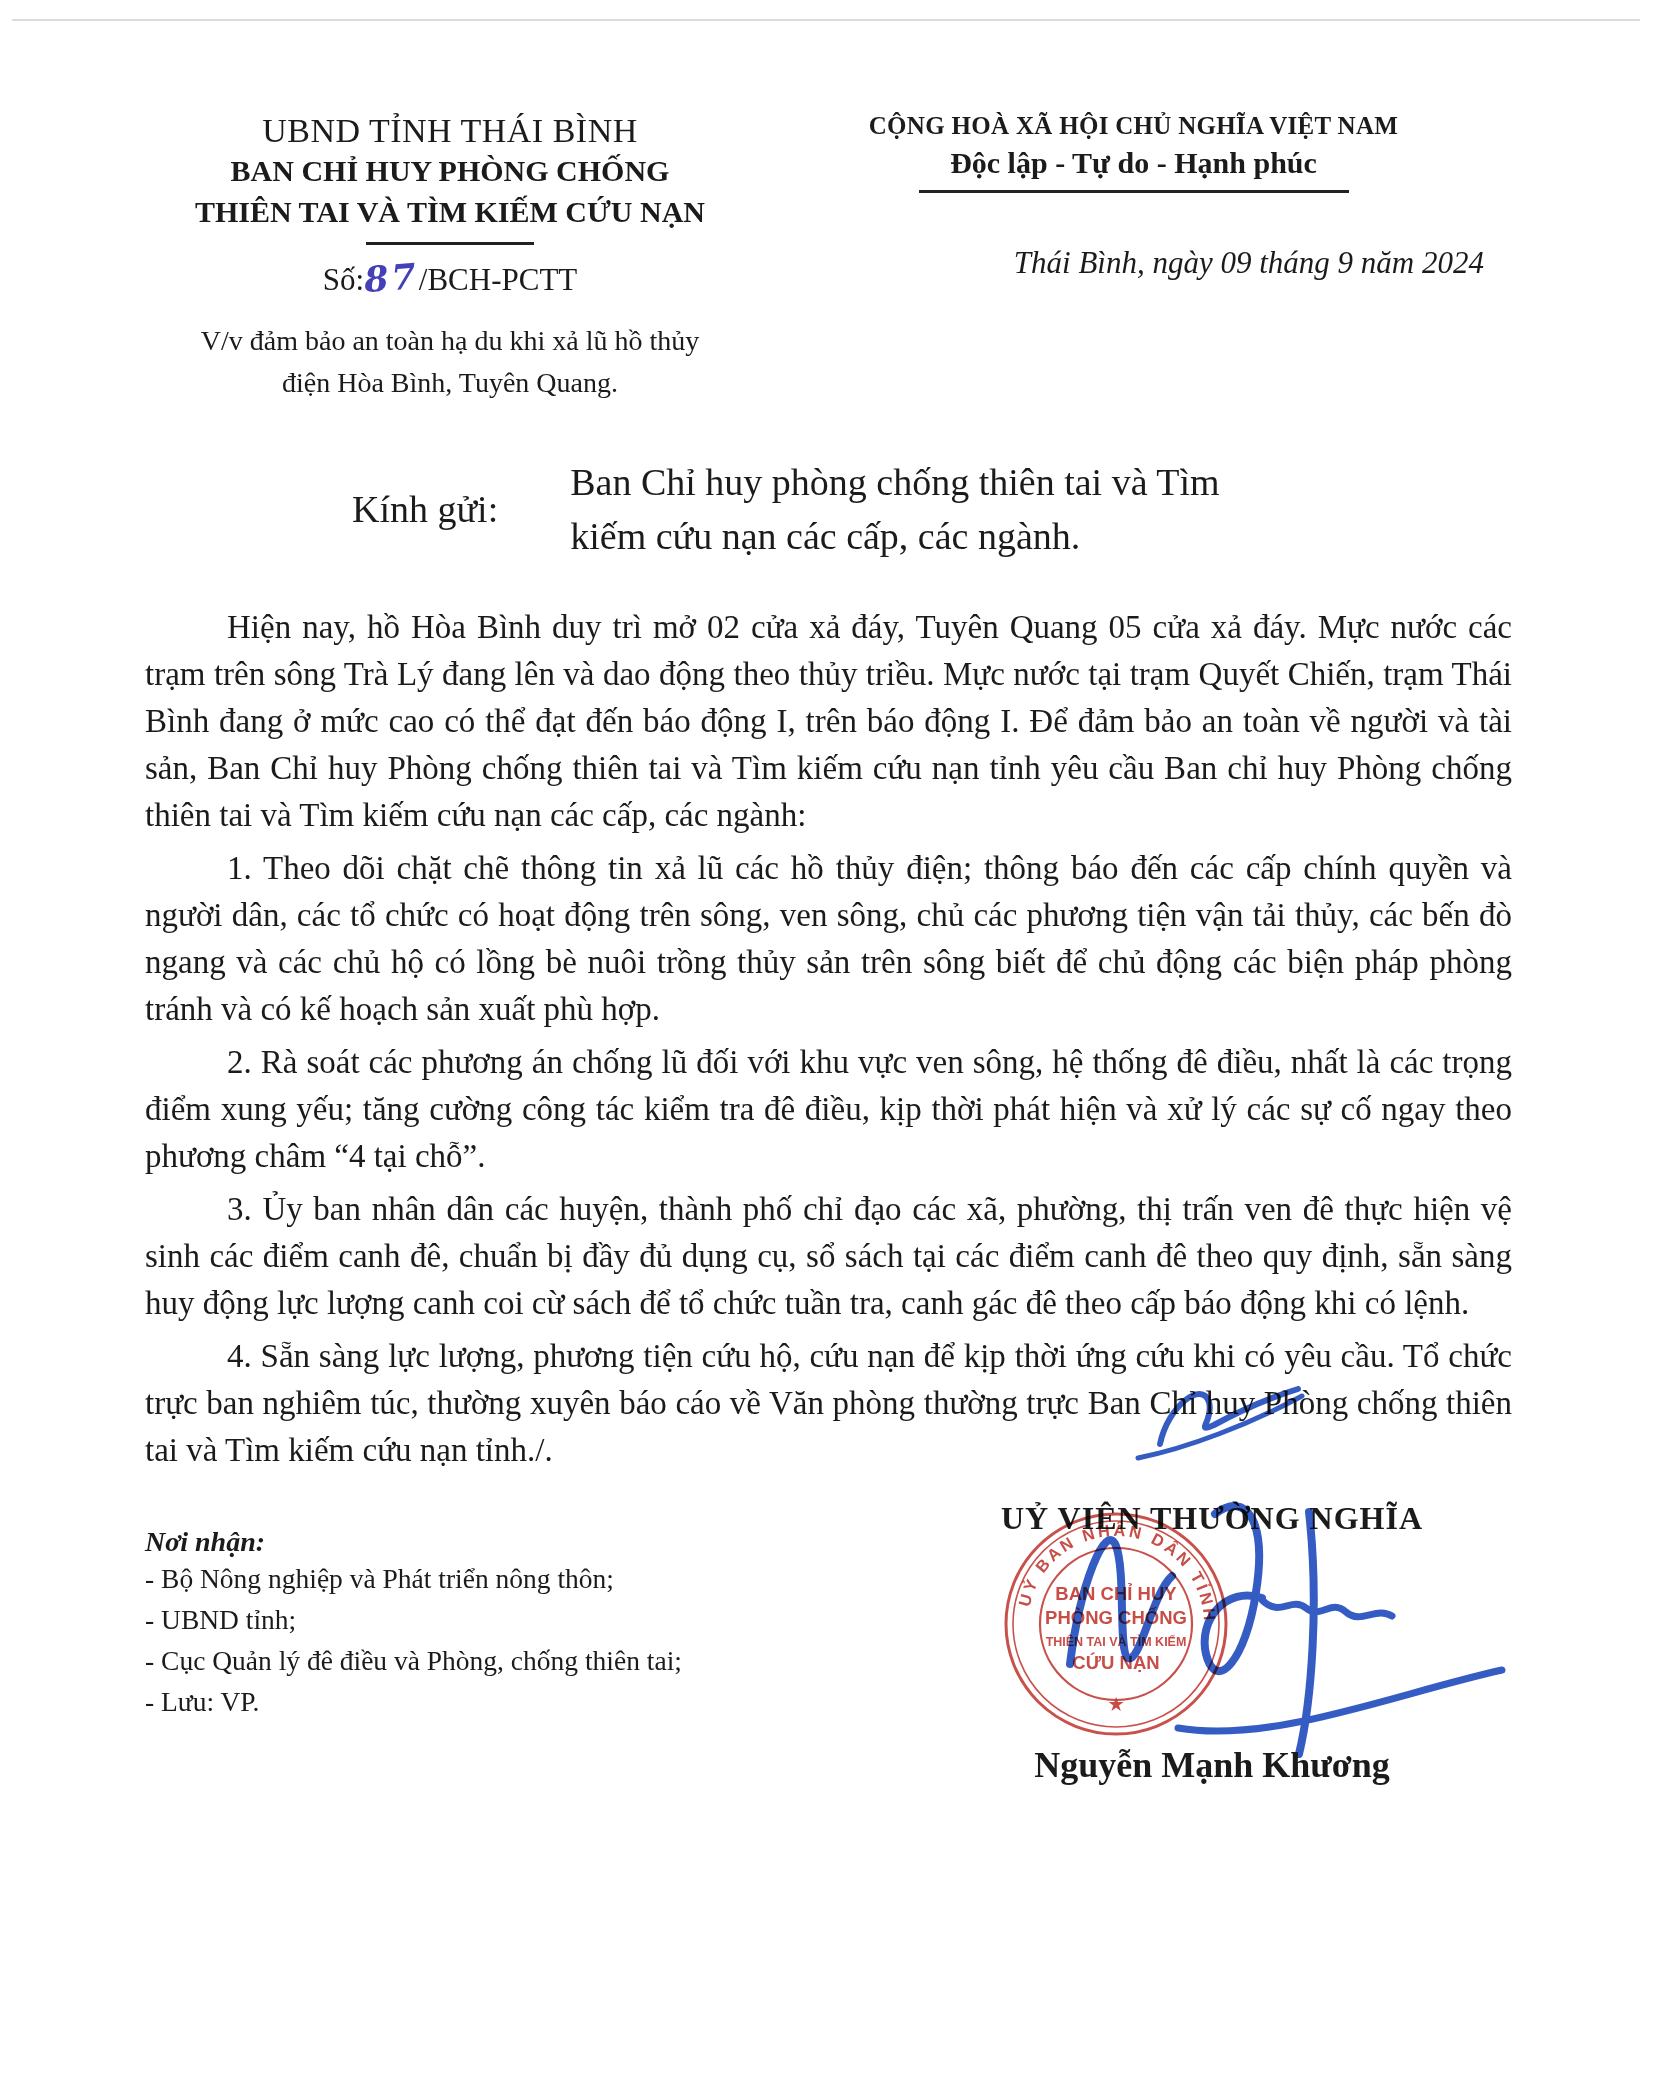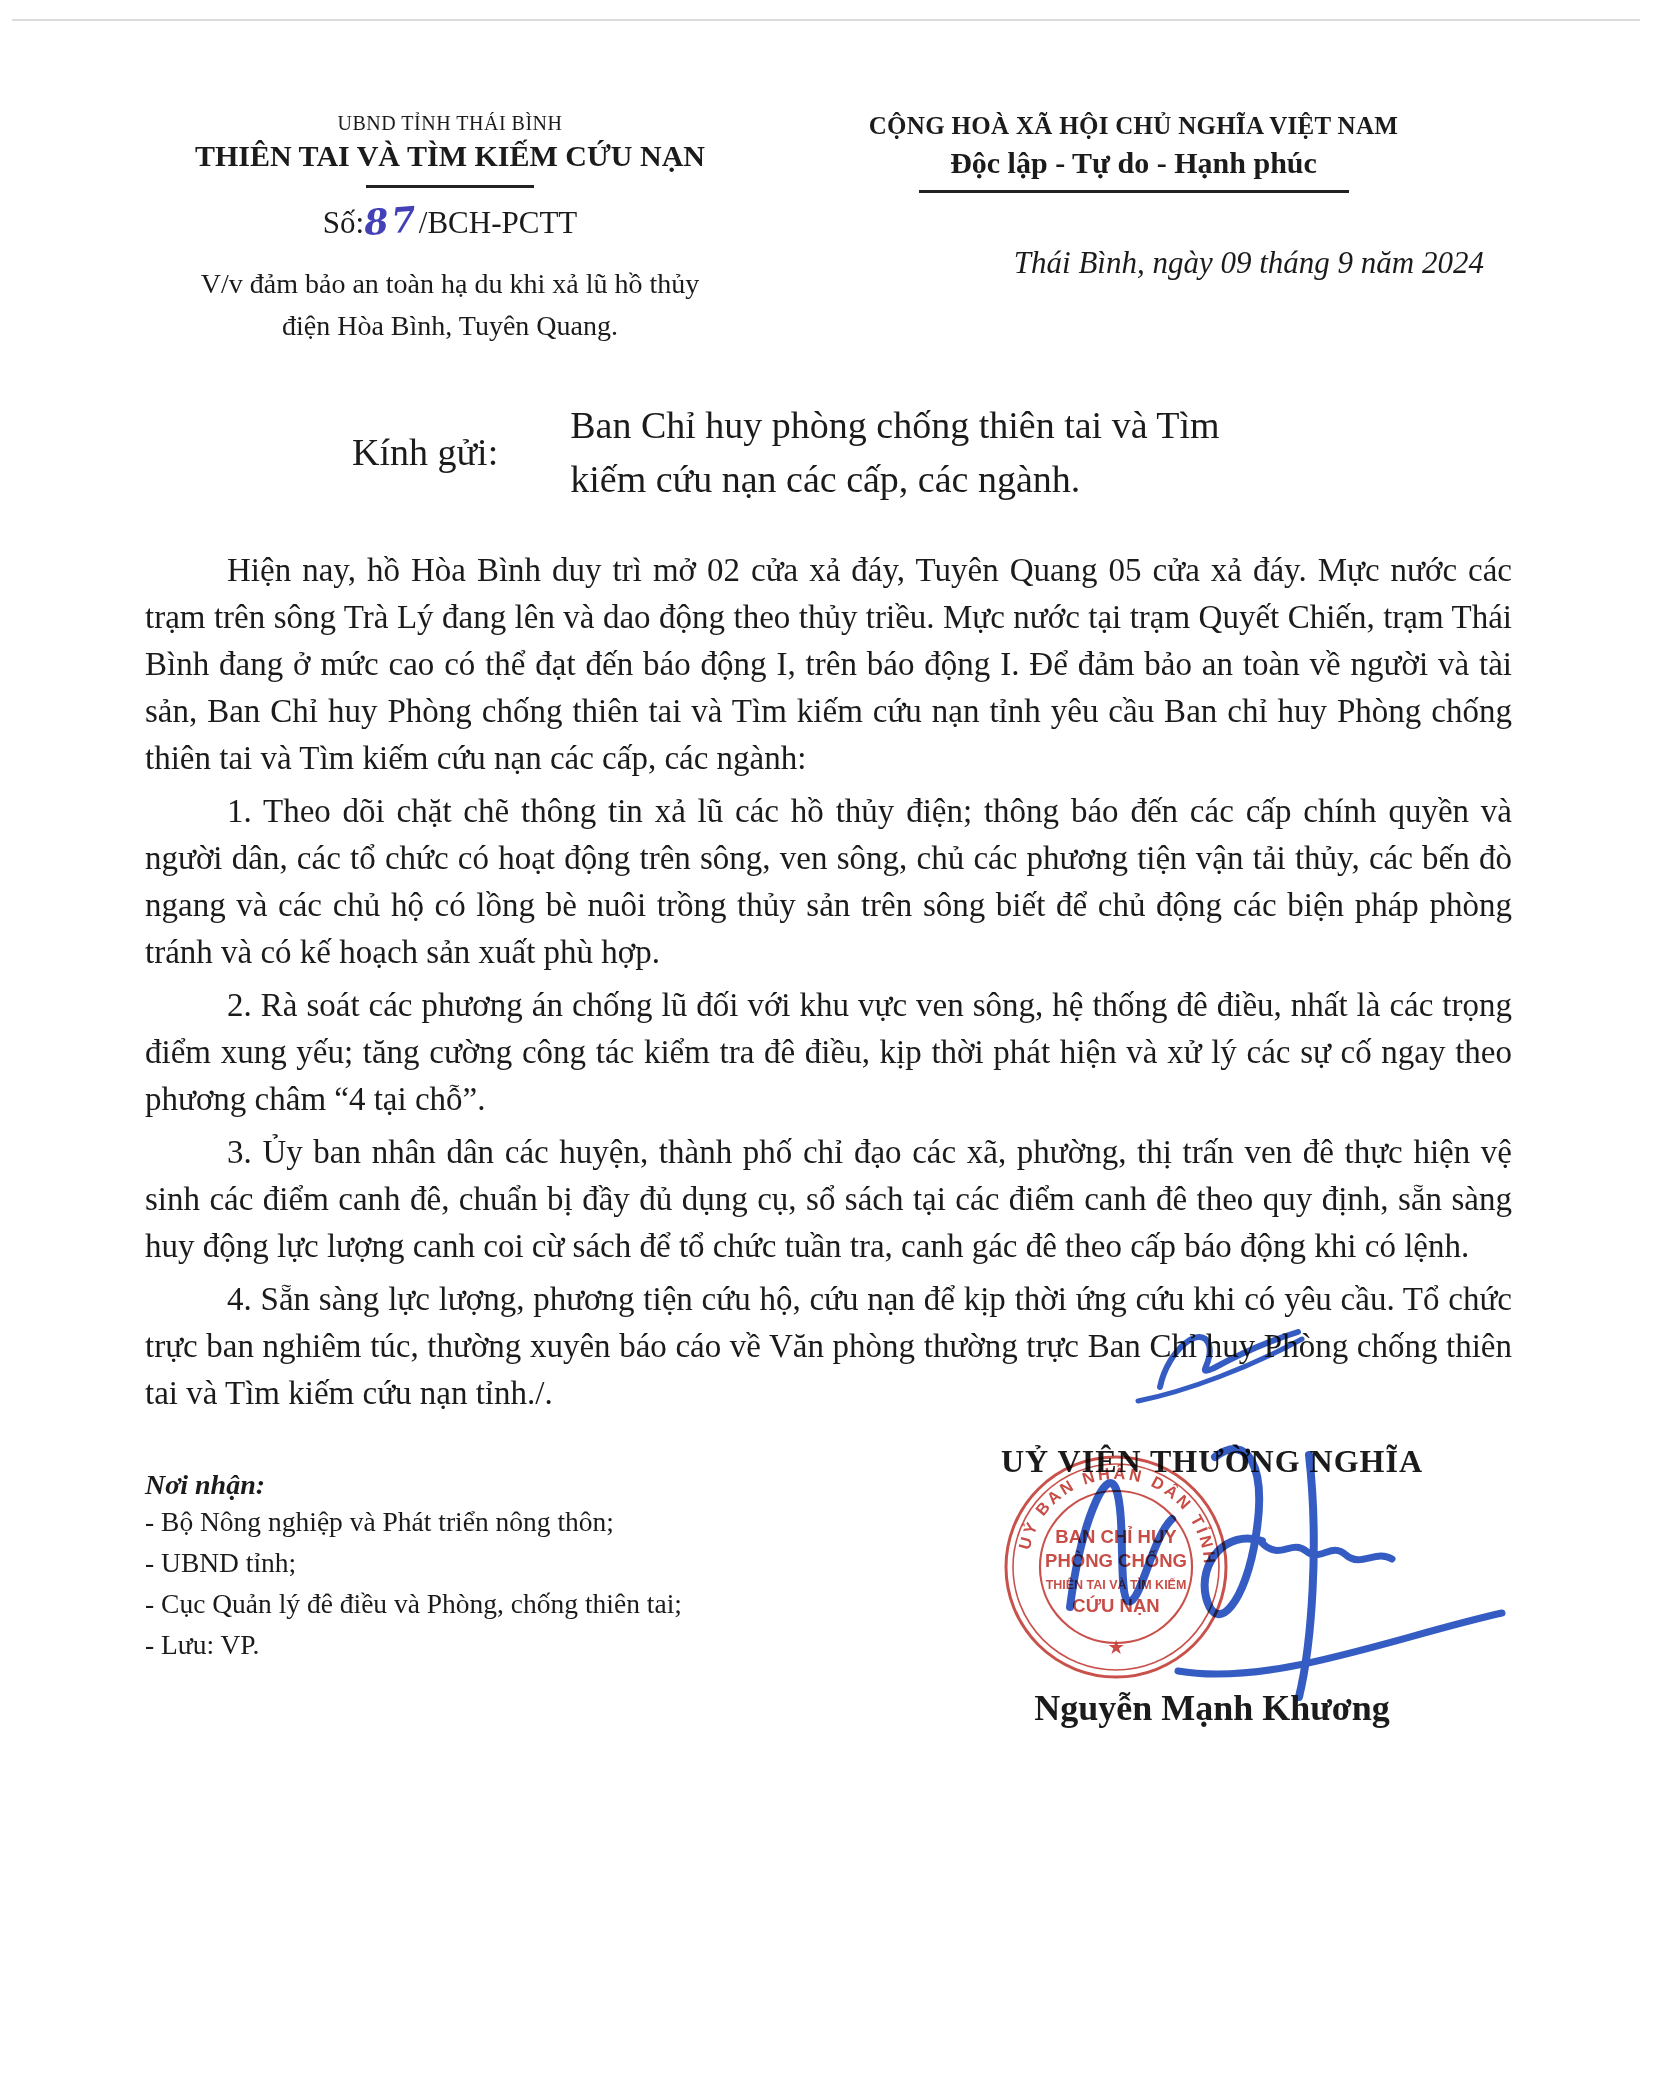--- a/index.html
+++ b/index.html
@@ -10,21 +10,21 @@
     overflow:hidden;
     font-family:"Liberation Serif","DejaVu Serif",serif;
     color:#1b1b1b;
   }
   .scan-line{position:absolute;top:19px;left:12px;right:14px;height:2px;background:#dcdcdc;}
   .content{padding:112px 142px 0 145px;}
   
   .hdr{display:flex;align-items:flex-start;}
   .hdr-left{width:610px;text-align:center;}
   .hdr-right{flex:1;text-align:center;}
-  .org-parent{font-size:20px;letter-spacing:.5px;}
+  .org-parent{font-size:34px;letter-spacing:.5px;}
   .org-name{font-size:30px;font-weight:bold;line-height:1.38;}
   .org-rule{width:168px;height:3px;background:#222;margin:9px auto 12px;}
   .doc-no{font-size:31px;}
   .hand-num{
     color:#4340b8;font-style:italic;font-weight:bold;font-size:35px;
     display:inline-block;transform:rotate(-4deg);letter-spacing:3px;
     font-family:"DejaVu Serif",serif;
   }
   .subject{font-size:28px;line-height:1.5;margin-top:22px;padding:0 40px;}
   .motto-1{font-size:25px;font-weight:bold;letter-spacing:.3px;}
@@ -59,20 +59,21 @@
 <body>
 
 <div class="page">
   <div class="scan-line"></div>
 
   <div class="content">
 
     <div class="hdr">
       <div class="hdr-left">
         <div class="org-parent">UBND TỈNH THÁI BÌNH</div>
+        <div class="org-name">BAN CHỈ HUY PHÒNG CHỐNG</div>
         <div class="org-name">THIÊN TAI VÀ TÌM KIẾM CỨU NẠN</div>
         <div class="org-rule"></div>
         <div class="doc-no"><span>Số:</span><span class="hand-num">87</span><span>/BCH-PCTT</span></div>
         <div class="subject">V/v đảm bảo an toàn hạ du khi xả lũ hồ thủy điện Hòa Bình, Tuyên Quang.</div>
       </div>
       <div class="hdr-right">
         <div class="motto-1">CỘNG HOÀ XÃ HỘI CHỦ NGHĨA VIỆT NAM</div>
         <div class="motto-2">Độc lập - Tự do - Hạnh phúc</div>
         <div class="motto-rule"></div>
         <div class="dateline">Thái Bình, ngày 09 tháng 9 năm 2024</div>

